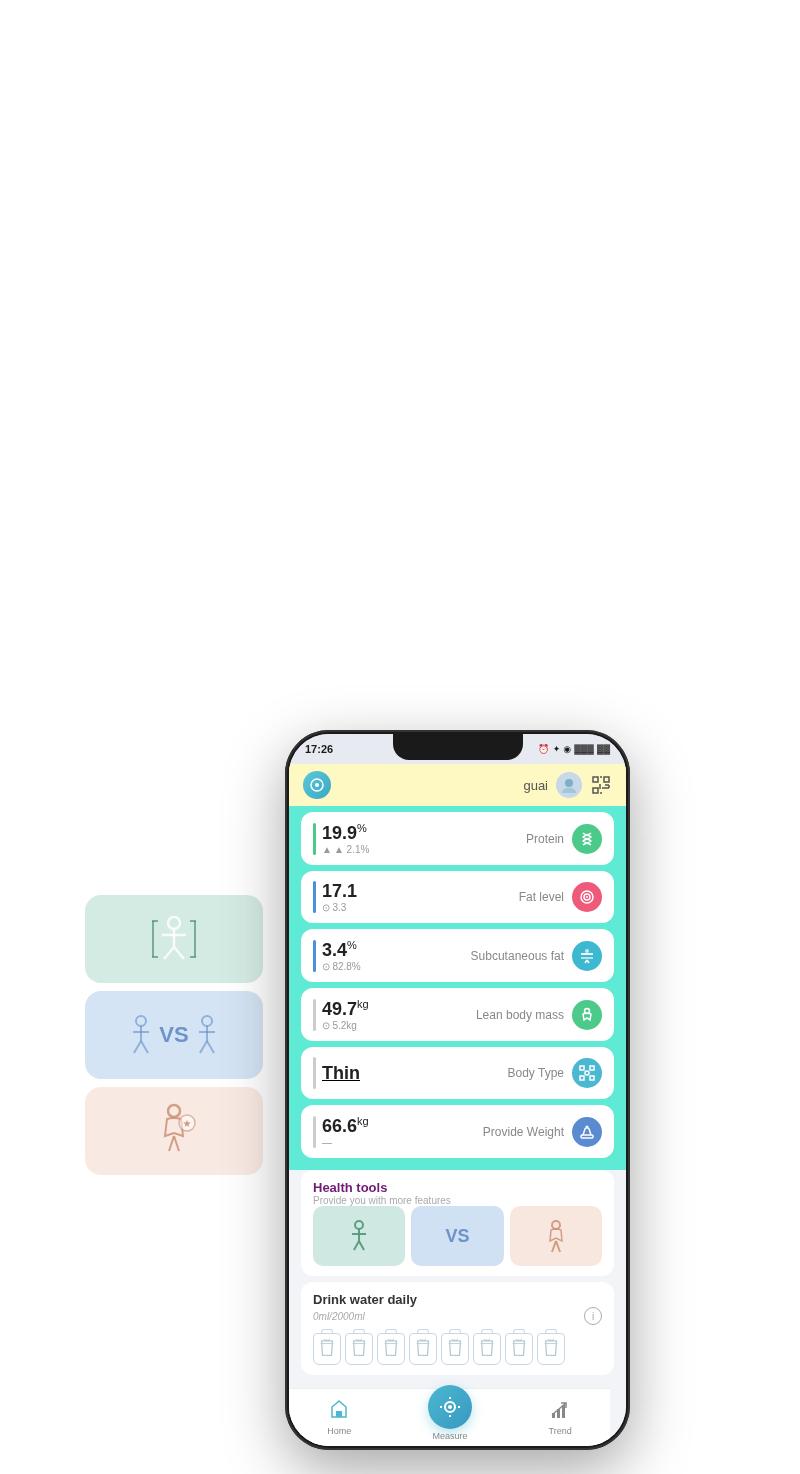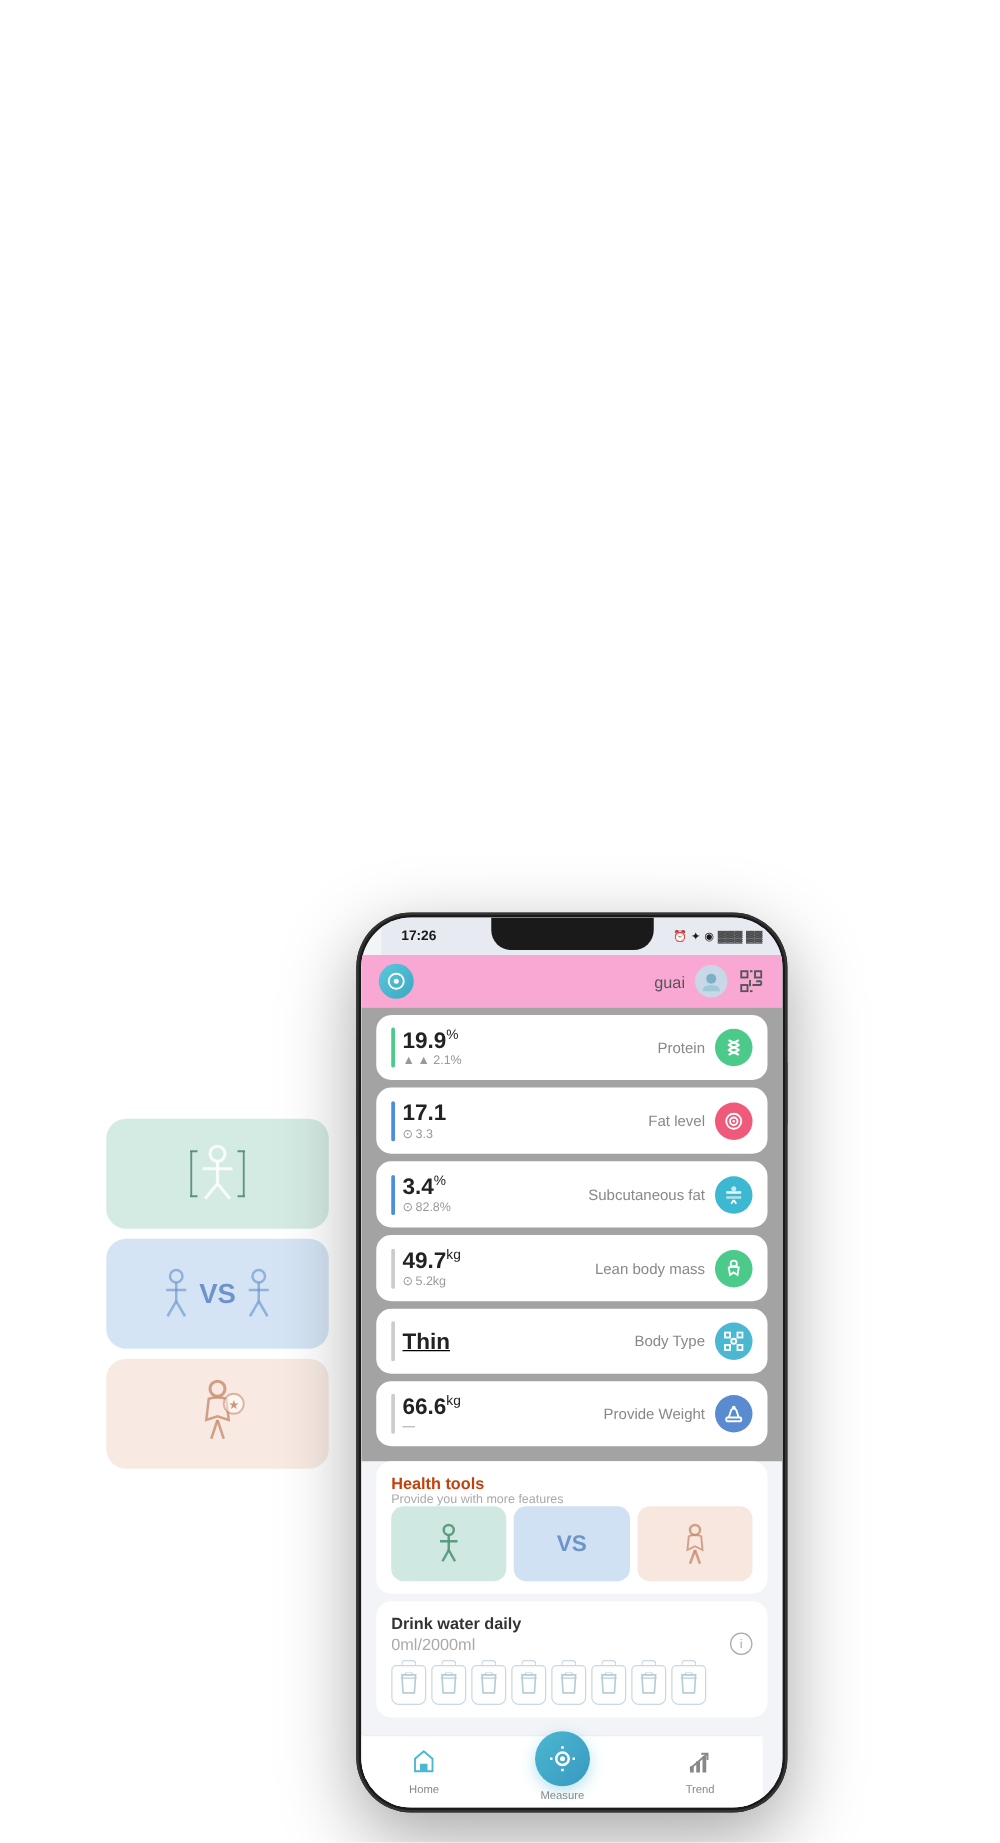--- a/index.html
+++ b/index.html
@@ -66,21 +66,21 @@
       height: 26px;
       background: #1a1a1a;
       border-radius: 0 0 16px 16px;
       z-index: 10;
     }
 
     
     .status-bar {
       position: absolute;
       top: 0;
-      left: 16px;
+      left: 0;
       right: 0;
       height: 30px;
       background: #e8eaf2;
       display: flex;
       align-items: center;
       justify-content: space-between;
       padding: 0 16px;
       z-index: 5;
     }
     .status-time {
@@ -103,21 +103,21 @@
       left: 0;
       right: 0;
       bottom: 0;
       background: #f2f4f8;
       overflow: hidden;
     }
 
     
     .app-header {
       height: 42px;
-      background: #f9a8d4;
+      background: #fef9c3;
       display: flex;
       align-items: center;
       justify-content: space-between;
       padding: 0 14px;
     }
     .header-logo {
       width: 28px;
       height: 28px;
       border-radius: 50%;
       background: linear-gradient(135deg, #5bc8dc, #3aa8c0);
@@ -153,21 +153,21 @@
       display: flex;
       align-items: center;
       justify-content: center;
       color: #555;
       font-size: 14px;
     }
 
     
     .metrics-list {
       padding: 6px 12px;
-      background: #a3a3a3;
+      background: #5eead4;
     }
     .metric-row {
       background: white;
       border-radius: 12px;
       margin-bottom: 6px;
       padding: 10px 12px;
       display: flex;
       align-items: center;
       justify-content: space-between;
     }
@@ -241,21 +241,21 @@
     
     .health-tools {
       background: white;
       border-radius: 12px;
       margin: 0 12px 6px;
       padding: 10px 12px;
     }
     .health-tools-title {
       font-size: 13px;
       font-weight: 600;
-      color: #c2410c;
+      color: #701a75;
     }
     .health-tools-sub {
       font-size: 10px;
       color: #aaa;
       margin-bottom: 0;
     }
     .tools-row {
       display: flex;
       gap: 6px;
     }
@@ -285,22 +285,23 @@
       font-weight: 600;
       color: #333;
     }
     .water-amount-row {
       display: flex;
       align-items: center;
       justify-content: space-between;
       margin-bottom: 8px;
     }
     .water-amount {
-      font-size: 13px;
+      font-size: 10px;
       color: #aaa;
+      font-style: italic;
     }
     .water-info-icon {
       width: 18px;
       height: 18px;
       border: 1.5px solid #aaa;
       border-radius: 50%;
       display: flex;
       align-items: center;
       justify-content: center;
       font-size: 10px;

